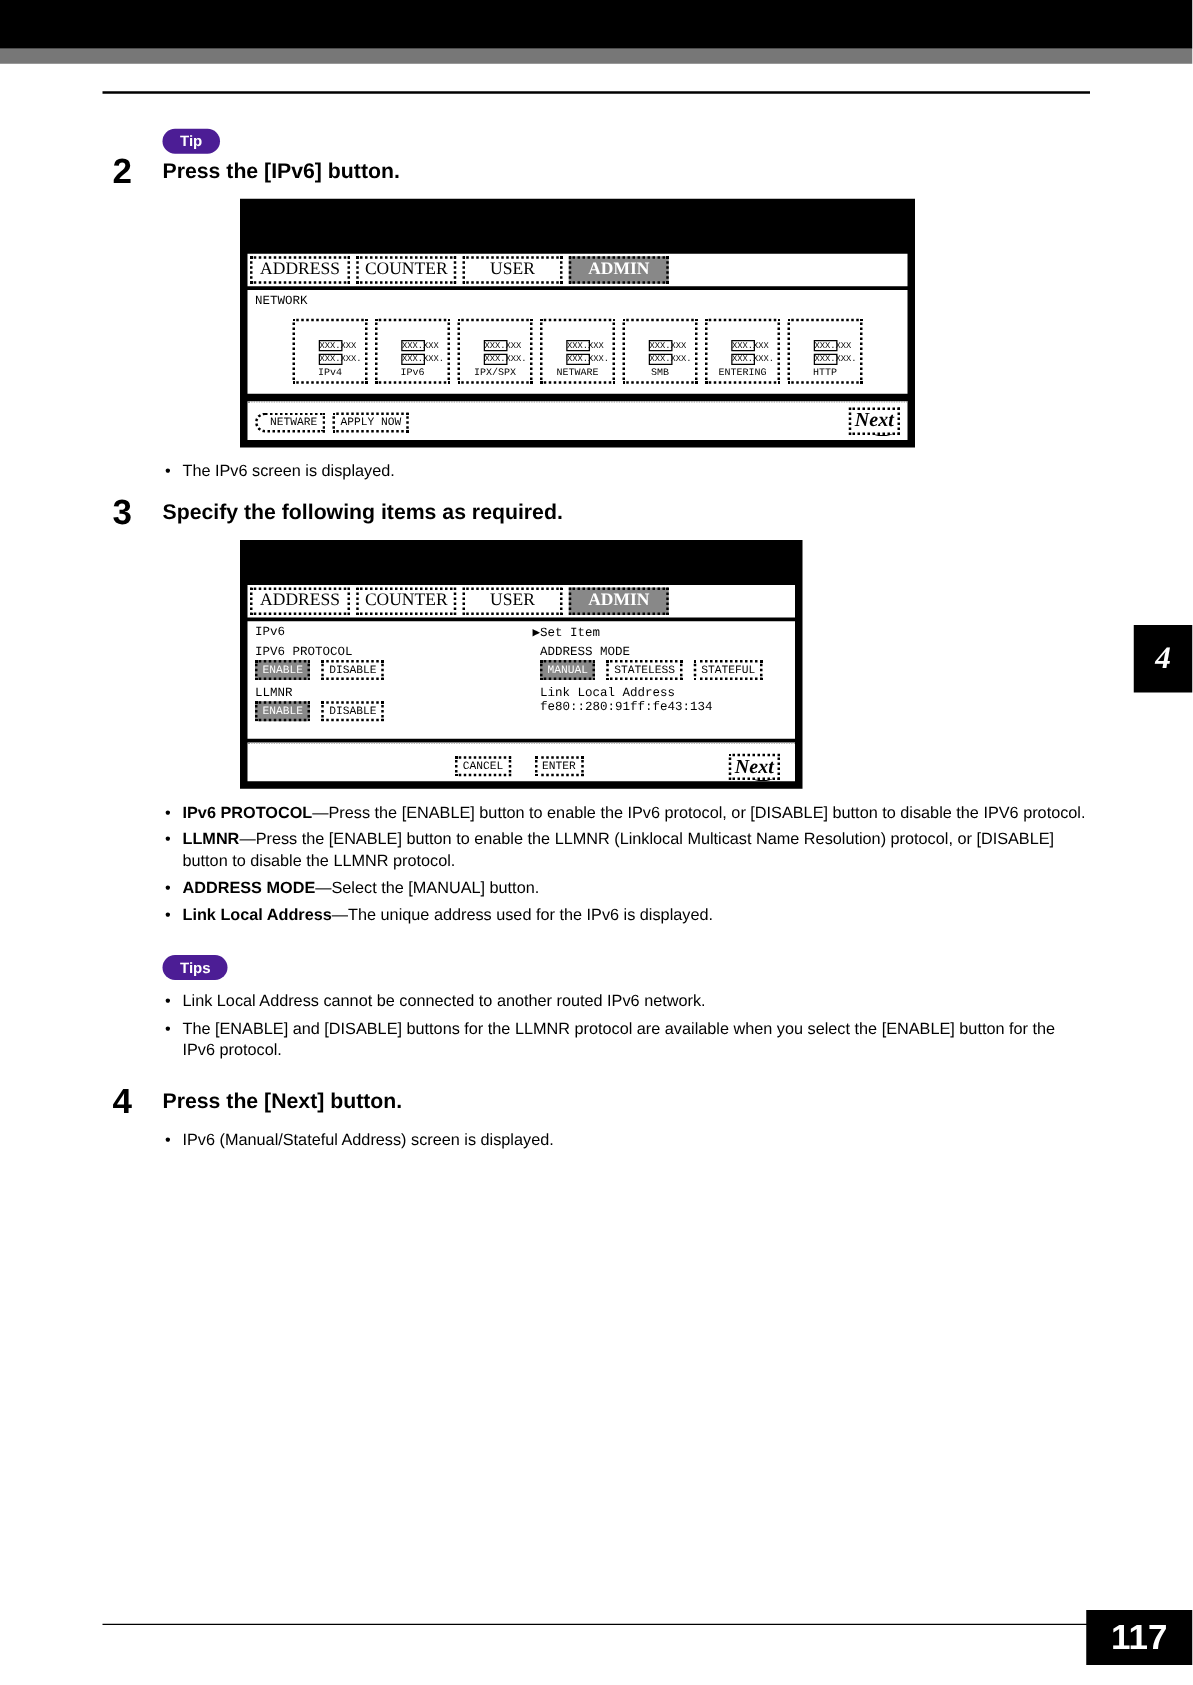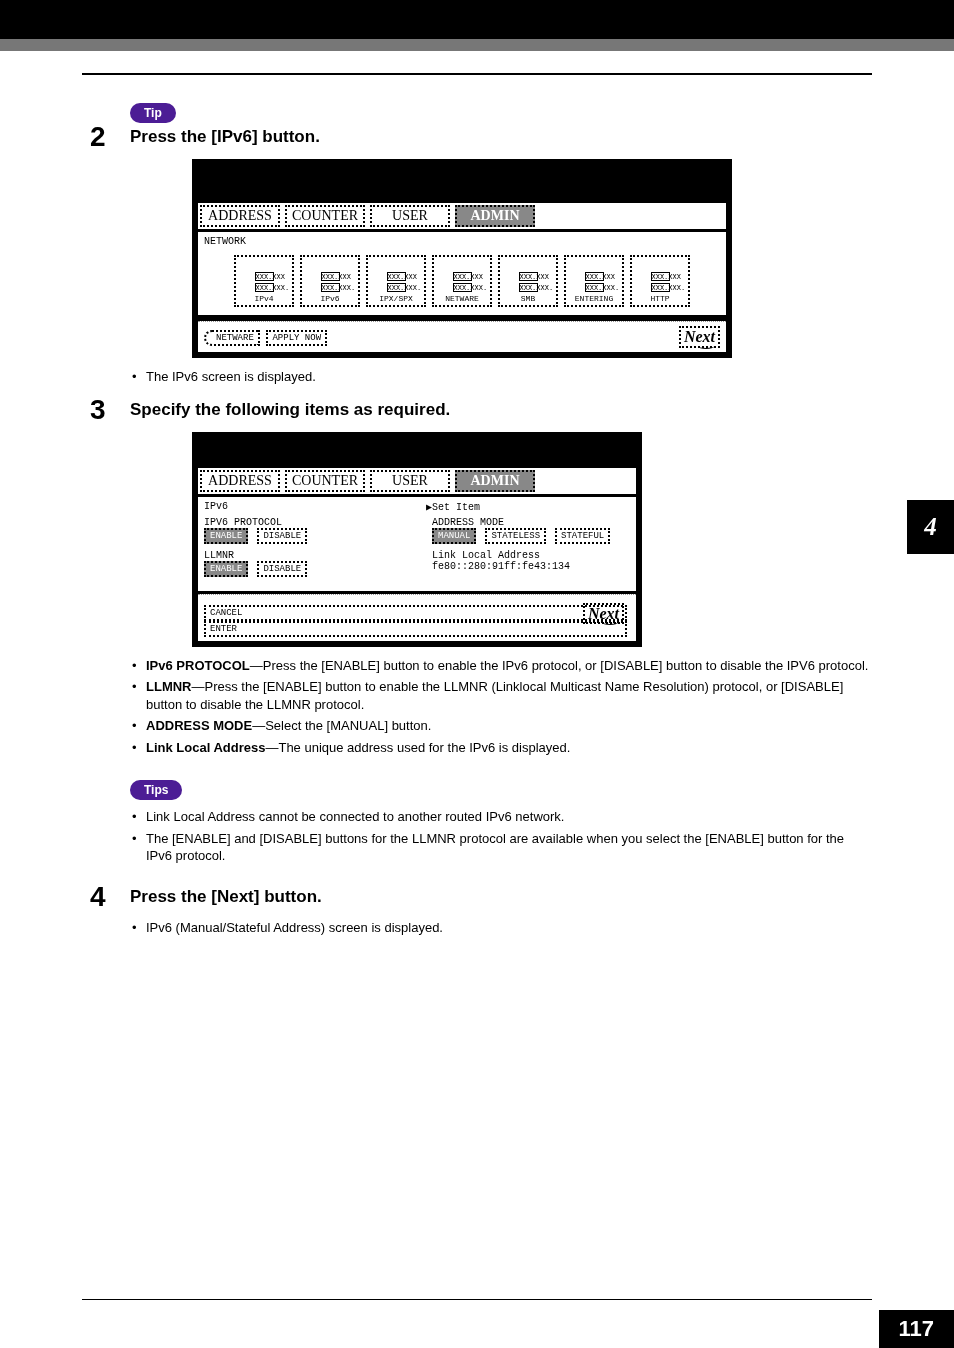--- a/index.html
+++ b/index.html
@@ -12,21 +12,21 @@
   .tip-text { margin: 8px 0 18px 48px; }
   .book { display: inline-block; width: 16px; height: 11px; border: 1px solid #555; border-radius: 1px; position: relative; top: 2px; margin: 0 3px; }
   .book::after { content: ""; position: absolute; left: 50%; top: -1px; bottom: -1px; width: 1px; background: #555; }
   .step { display: flex; align-items: flex-start; margin-bottom: 6px; }
   .step-num { font-size: 28px; font-weight: bold; width: 40px; margin-left: 8px; line-height: 1; }
   .step-title { font-weight: bold; font-size: 17px; margin-top: 4px; }
   .bullet-list { margin-left: 48px; margin-top: 8px; list-style: none; }
   .bullet-list li { position: relative; padding-left: 16px; margin-bottom: 4px; line-height: 1.35; }
   .bullet-list li::before { content: "•"; position: absolute; left: 2px; }
   .side-tab { position: absolute; right: 0; top: 500px; background: #000; color: #fff; width: 47px; height: 54px; display: flex; align-items: center; justify-content: center; font-size: 25px; font-weight: bold; font-style: italic; font-family: Georgia, serif; }
-  .footer { position: absolute; bottom: 0; right: 0; background: #000; color: #fff; padding: 6px 20px; font-size: 22px; font-weight: bold; }
+  .footer { position: absolute; bottom: 16px; right: 0; background: #000; color: #fff; padding: 6px 20px; font-size: 28px; font-weight: bold; }
   .footer-rule { position: absolute; bottom: 48px; left: 82px; right: 82px; border-top: 1px solid #000; }
 
   
   .panel { background: #000; width: 540px; margin: 8px 0 10px 110px; padding-bottom: 6px; }
   .panel-top { height: 44px; }
   .tabs { background: #fff; margin: 0 6px; display: flex; gap: 5px; padding: 2px 2px; }
   .tab { border: 2px dotted #000; font-family: Liberation Serif, serif; font-size: 14px; text-align: center; padding: 1px 4px; flex: 1; background: #fff; color: #000; }
   .tab.small { flex: 0 0 80px; }
   .tab.active { background: #888; color: #fff; font-weight: bold; }
   .whitezone { background: #fff; margin: 3px 6px 0 6px; padding: 4px 6px 8px 6px; font-family: "Courier New", monospace; font-size: 10px; color: #000; position: relative; }
@@ -38,21 +38,21 @@
   .smbtn { border: 2px dotted #000; font-family: "Courier New", monospace; font-size: 9px; padding: 1px 4px; display: inline-block; margin-right: 3px; }
   .smbtn.sel { background: #888; color: #fff; }
   .round { border-radius: 10px 0 0 10px; padding-left: 10px; }
   .next { border: 2px dotted #000; font-family: Georgia, serif; font-size: 16px; font-weight: bold; font-style: italic; padding: 0 3px; position: relative; }
   .next::after { content: ""; position: absolute; bottom: -3px; right: 4px; width: 16px; height: 4px; border-bottom: 1px solid #000; border-radius: 50%; }
 
   
   .twocol { display: flex; gap: 30px; }
   .col { flex: 1; }
   .blk { margin-bottom: 6px; }
-  .center-bottom { display: flex; gap: 0; margin-top: 6px; justify-content: center; position: relative; flex-direction: column; }
+  .center-bottom { display: flex; gap: 16px; margin-top: 6px; justify-content: center; position: relative; }
   .nextwrap { position: absolute; right: 6px; top: 0; }
 </style>
 </head>
 <body>
 
 <div class="blackbar"></div>
 <div class="graybar"></div>
 
 <div class="content">
   <div class="rule"></div>

